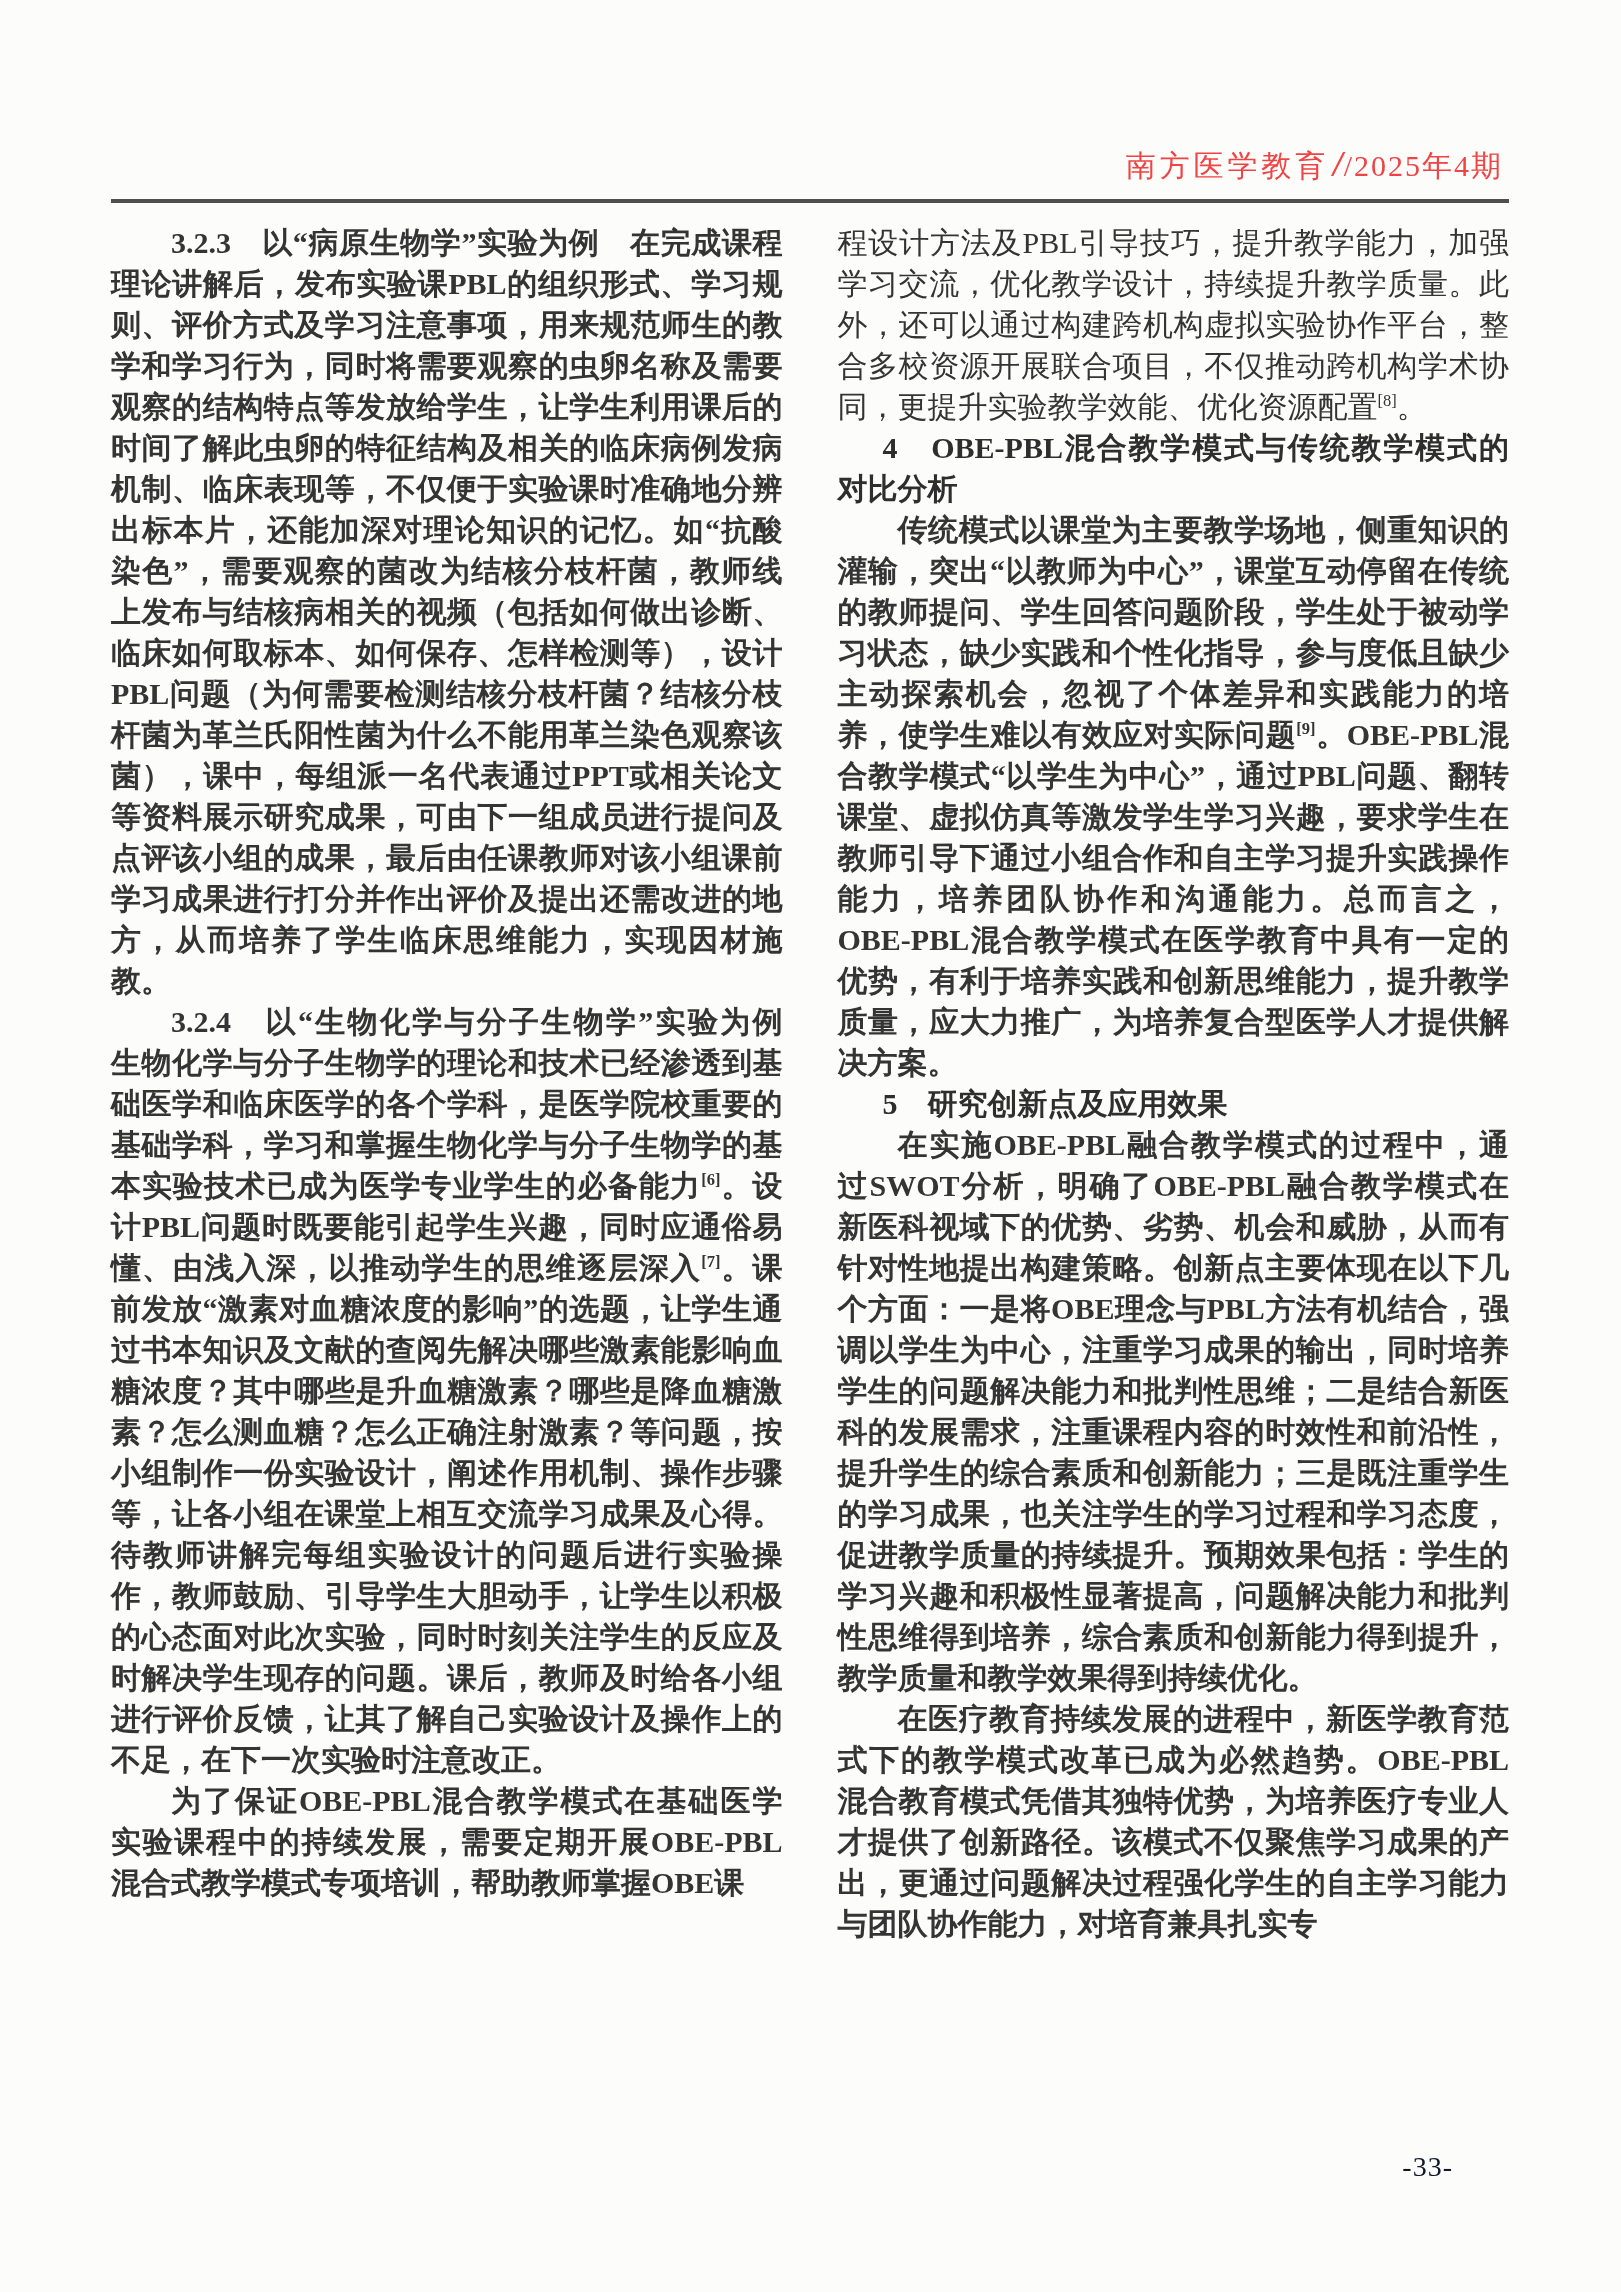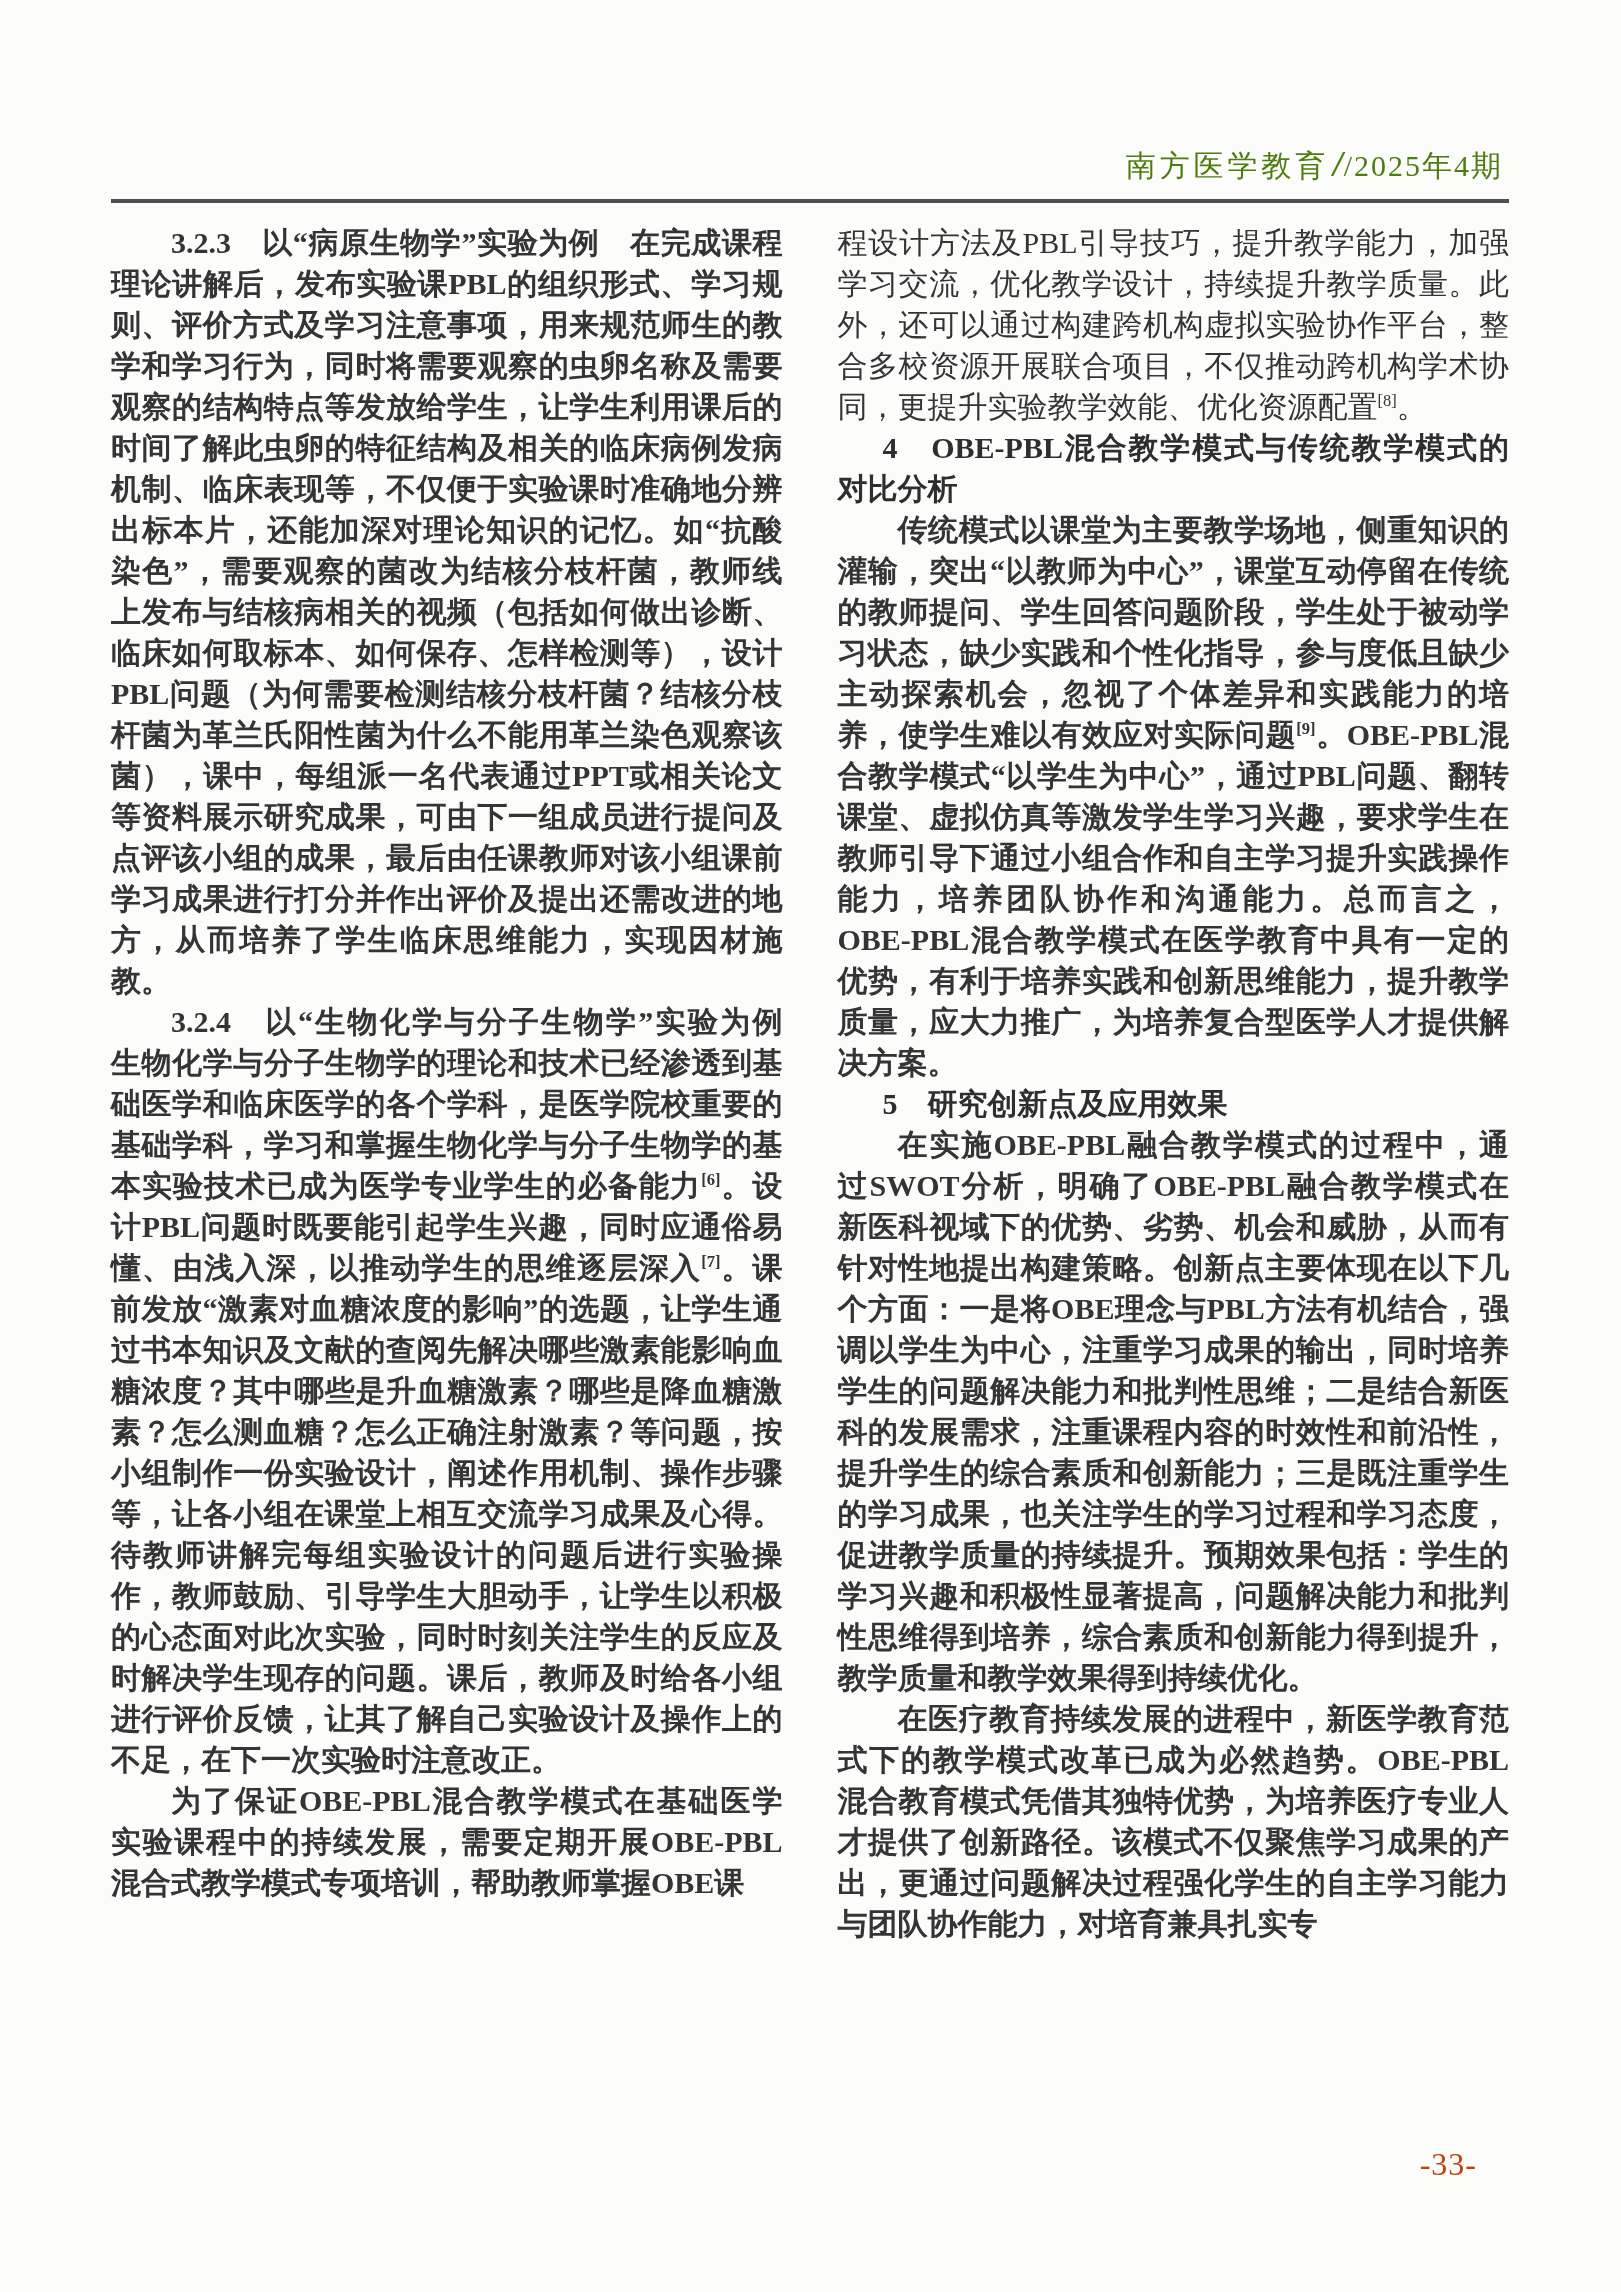--- a/index.html
+++ b/index.html
@@ -16,21 +16,21 @@
     background: #fcfcfb;
     box-sizing: border-box;
     padding: 145px 112px 0 111px;
     overflow: hidden;
   }
   .header {
     display: flex;
     justify-content: flex-end;
     align-items: baseline;
     font-size: 30px;
-    color: #4d7c0f;
+    color: #ef4444;
     letter-spacing: 3.9px;
     padding-bottom: 11.8px;
     padding-right: 5.9px;
   }
   .header .slash-bold {
     font-weight: 900;
     font-style: italic;
     font-size: 35px;
     letter-spacing: 0;
     margin: 0 1px 0 3.9px;
@@ -65,25 +65,25 @@
     text-indent: 1.5em;
     color: #2e2e2e;
   }
   sup {
     font-size: 0.55em;
     line-height: 0;
     vertical-align: super;
   }
   .page-number {
     position: absolute;
-    right: 144px;
+    right: 168px;
     bottom: 110px;
-    font-size: 32px;
+    font-size: 28px;
     letter-spacing: 1px;
-    color: #c2410c;
+    color: #0f172a;
   }
 </style>
 </head>
 <body>
 
 <div class="page">
 
   <div class="header">
     <span>南方医学教育</span>
       <span class="slash-bold">/</span>

